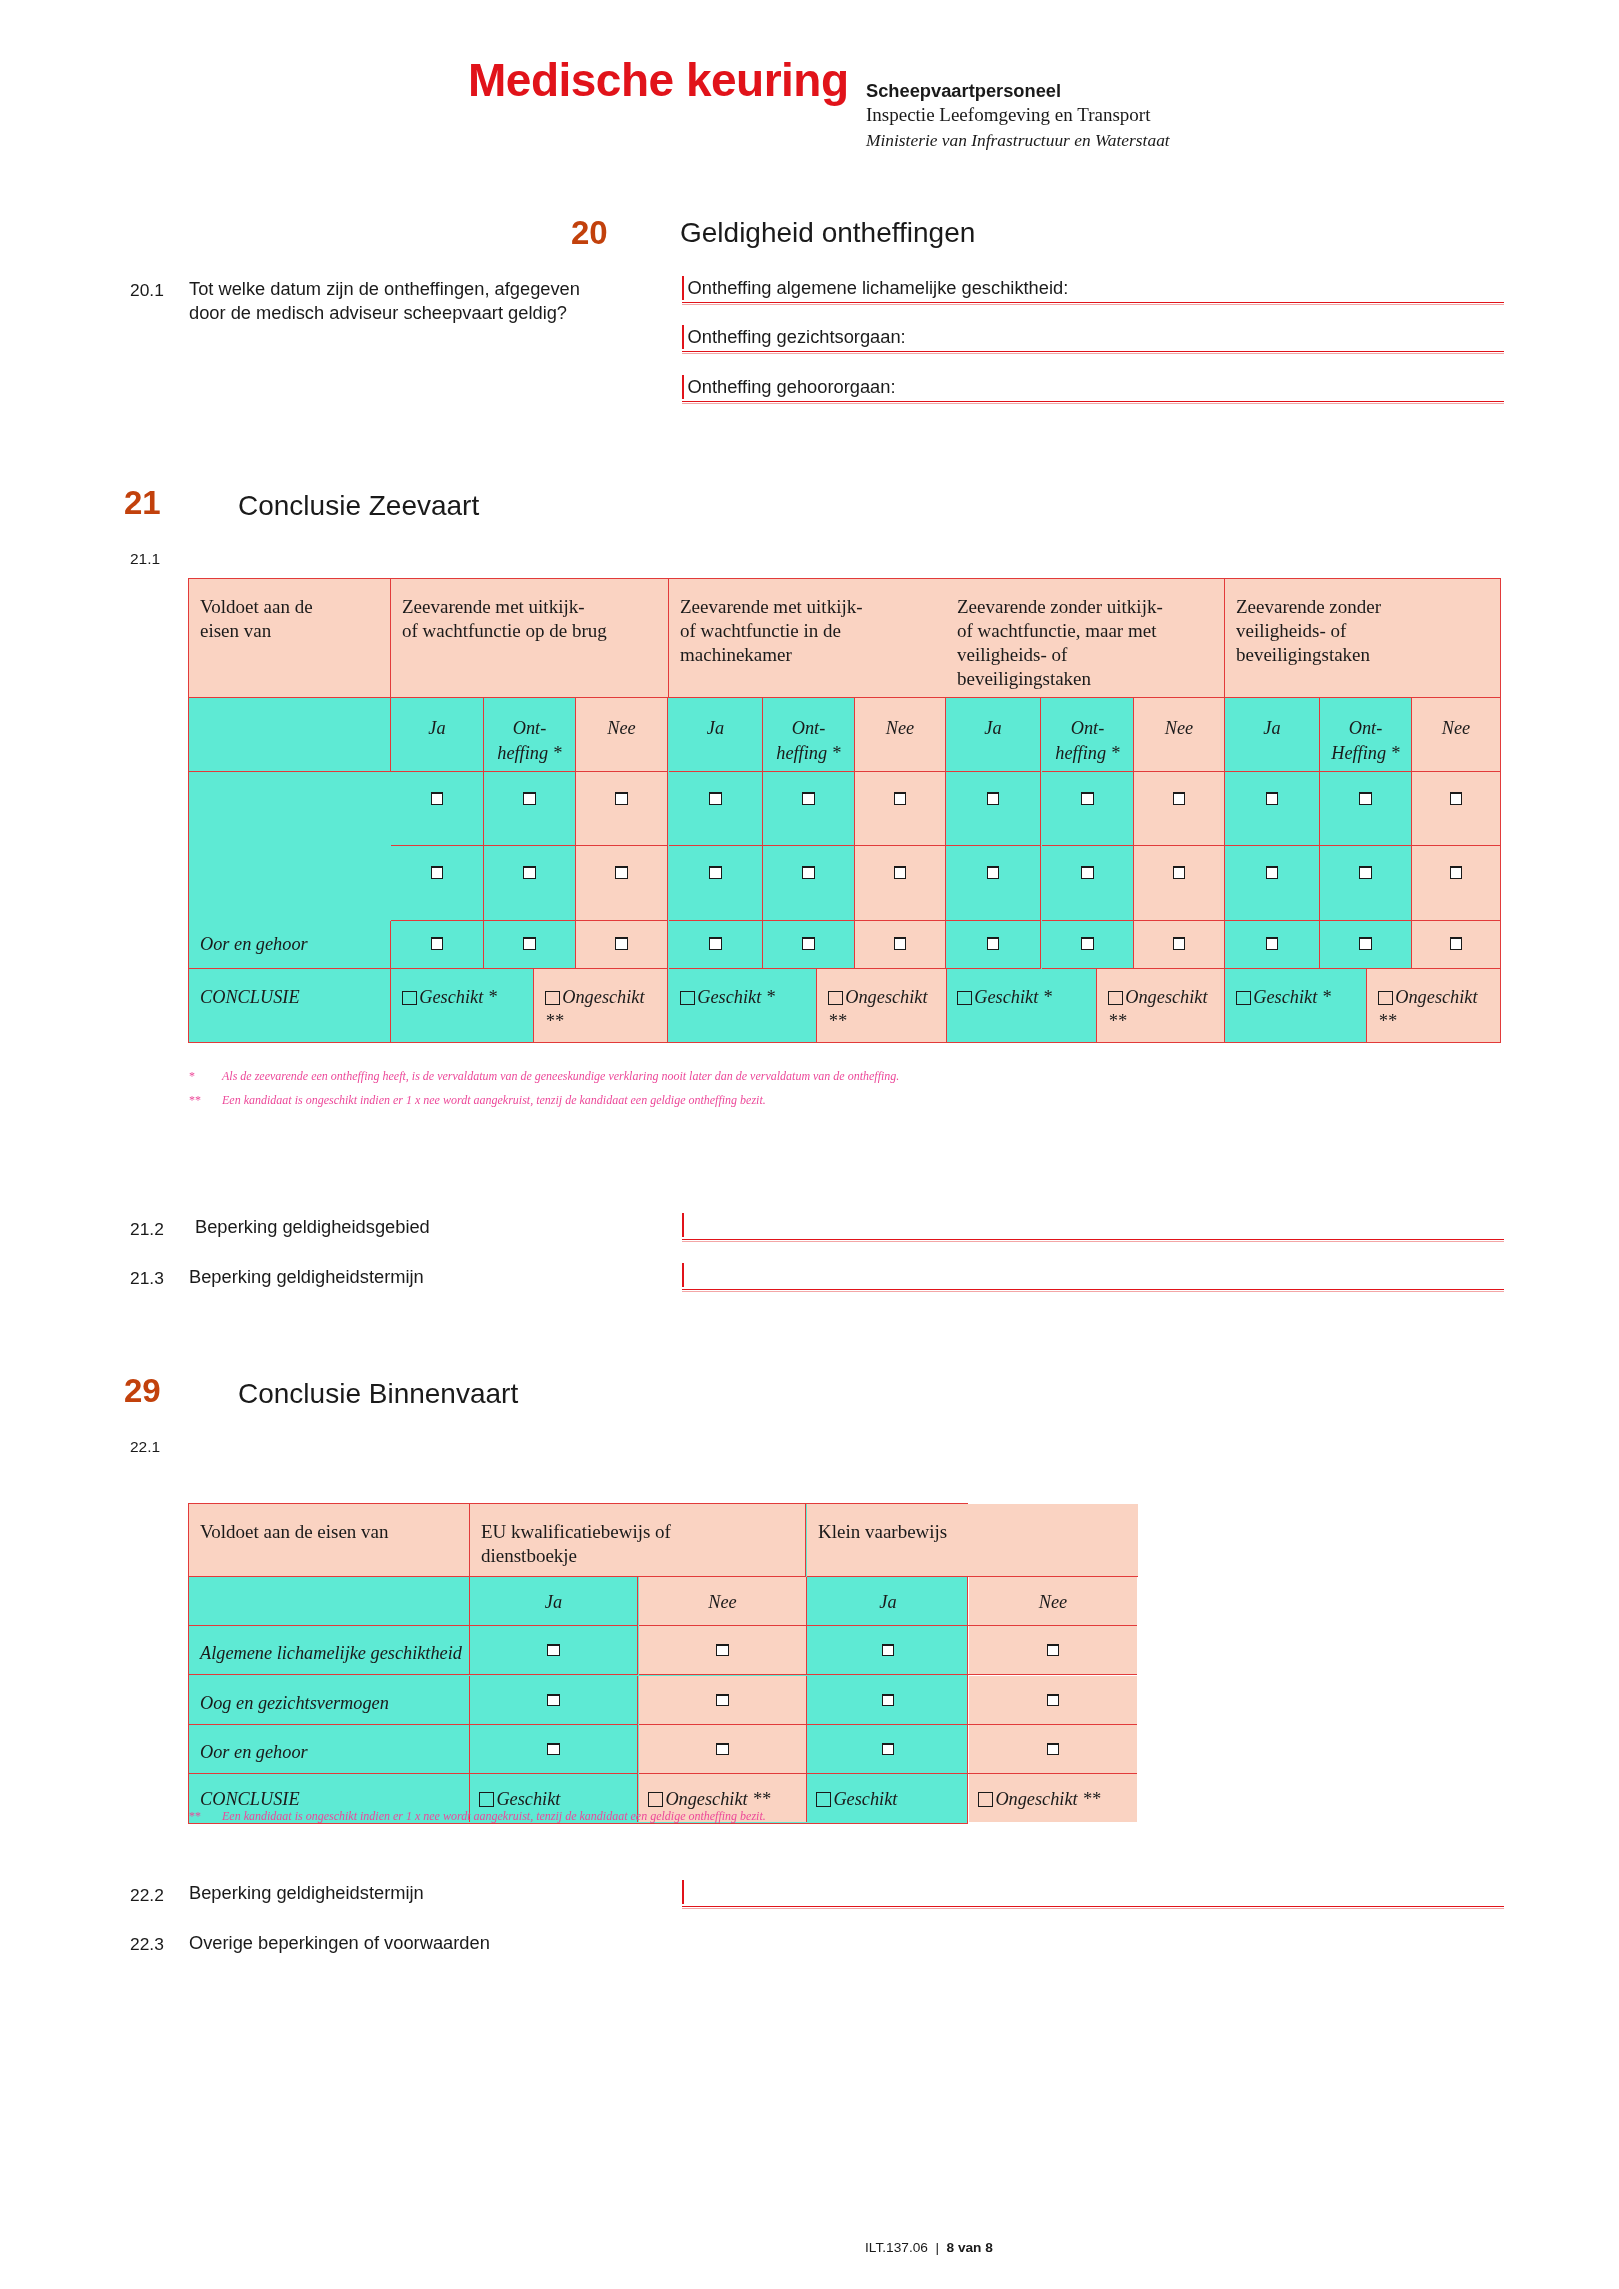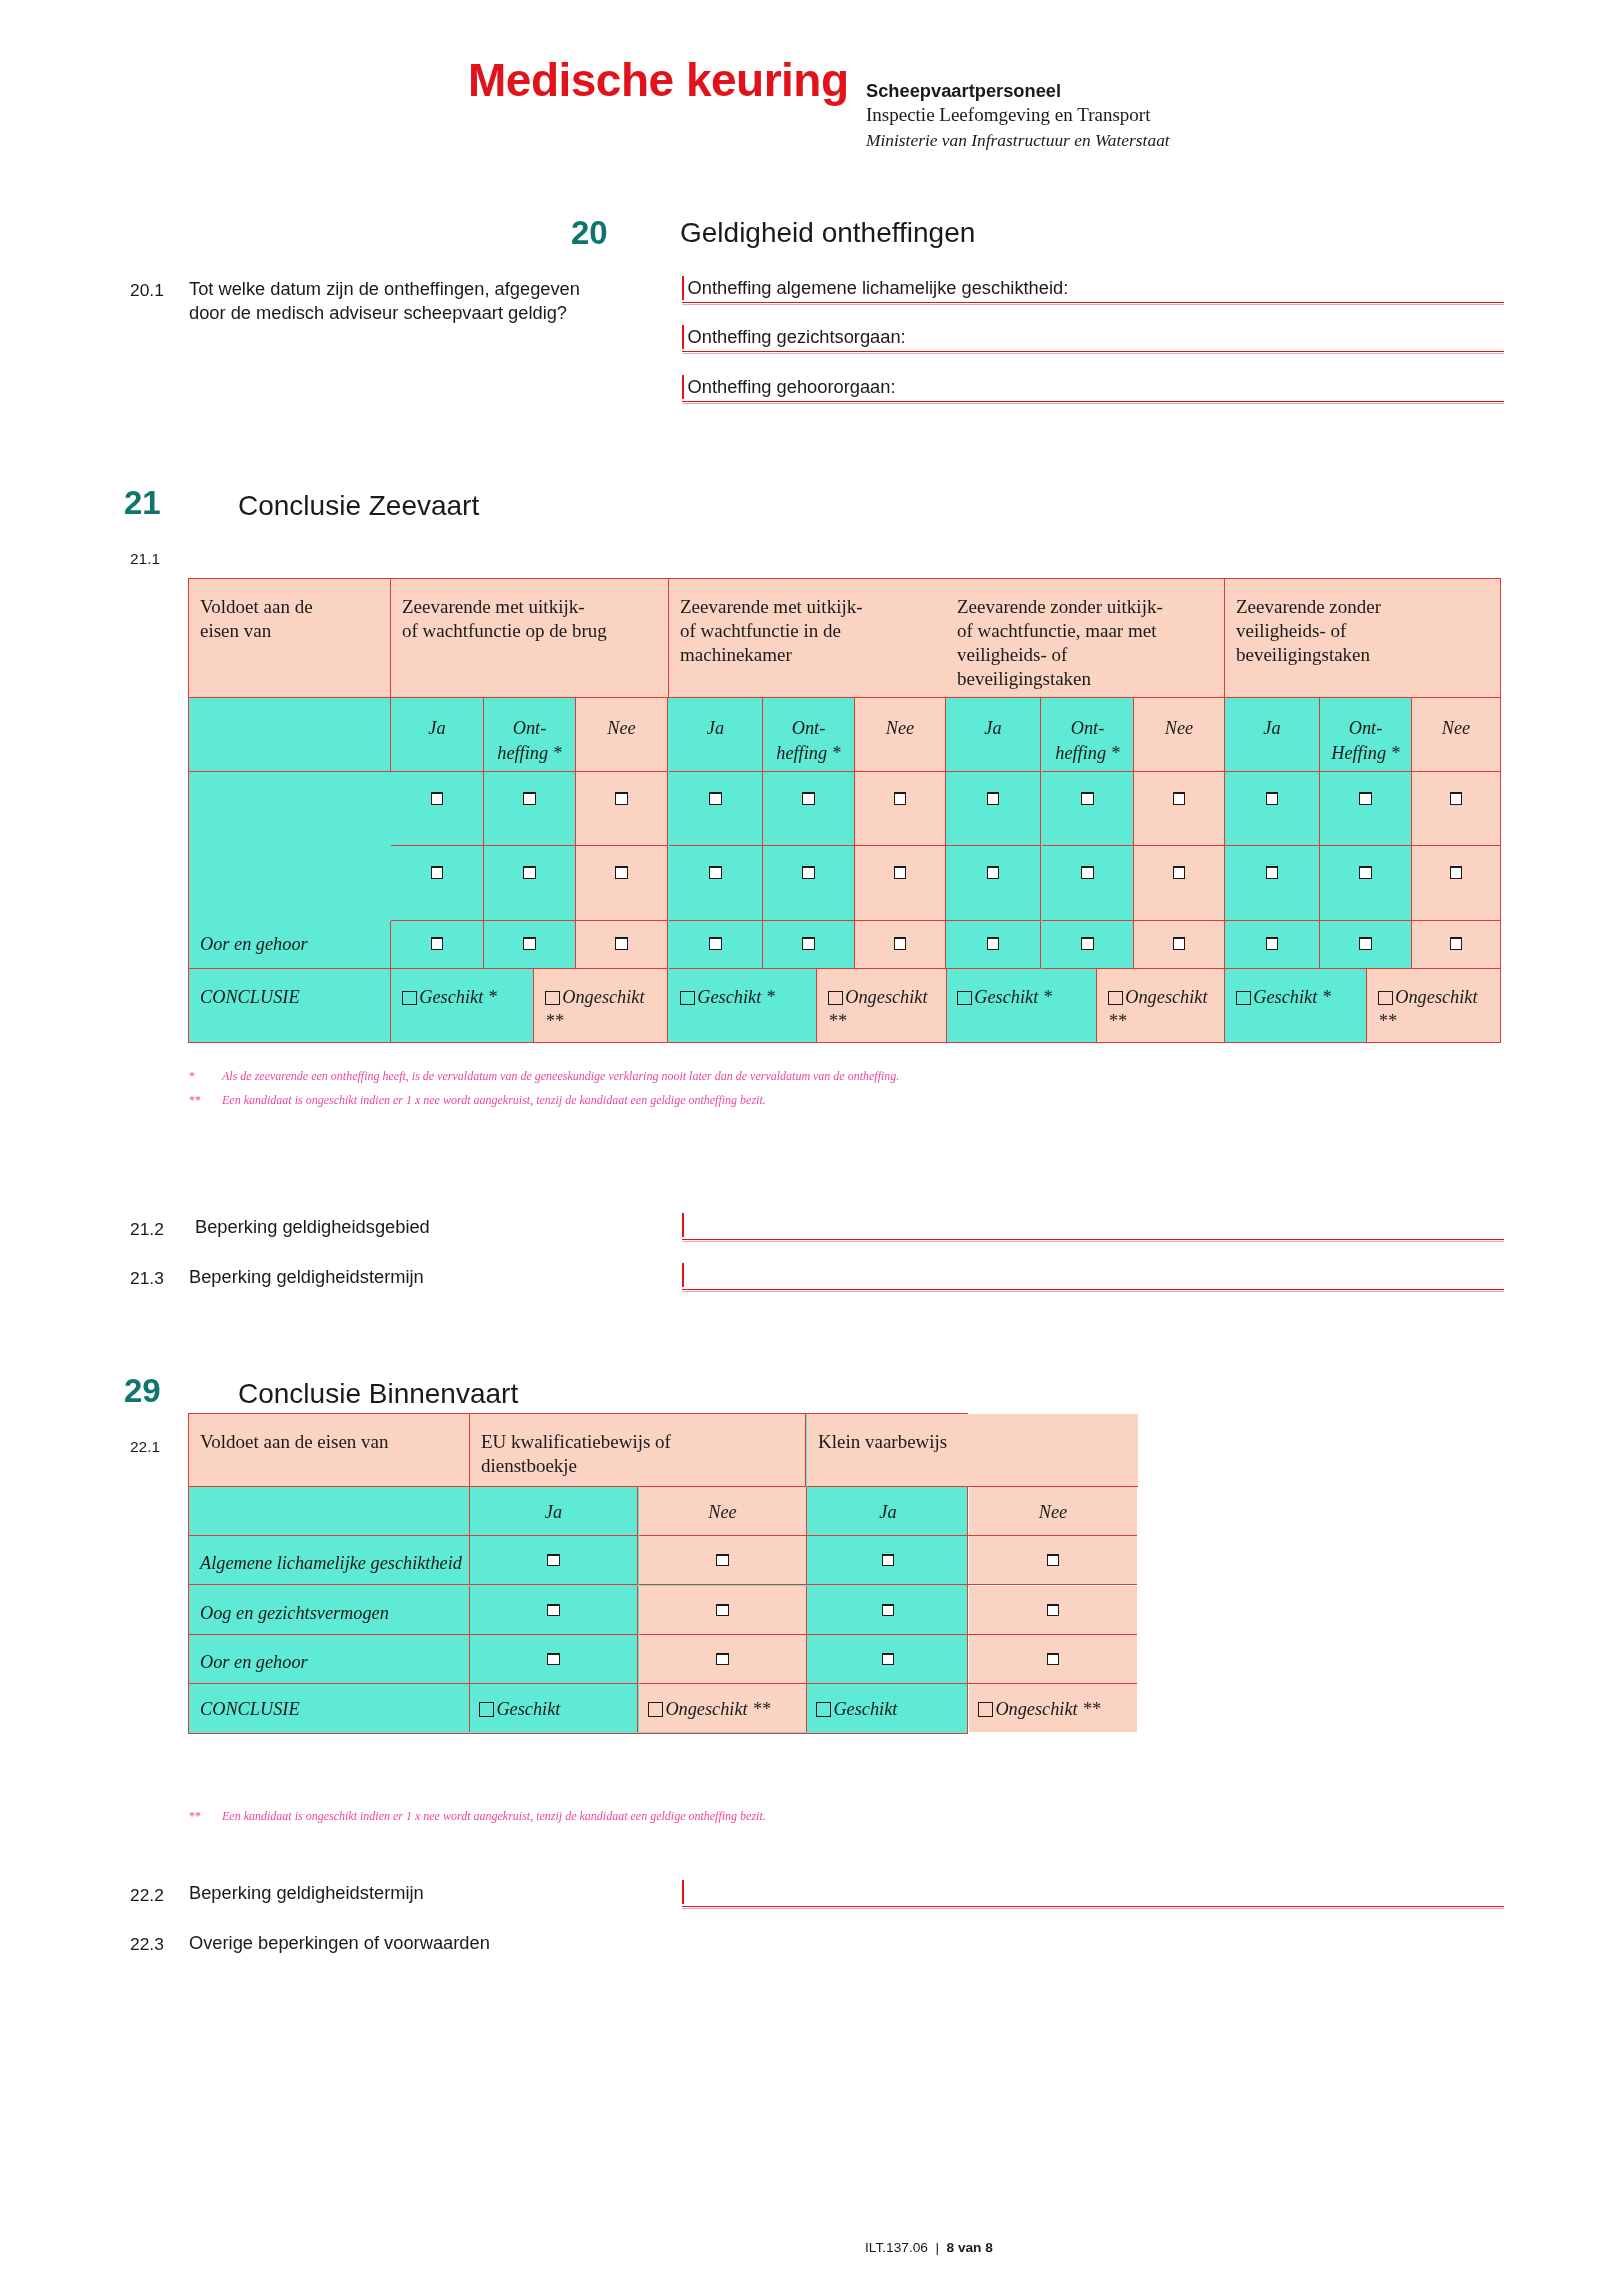--- a/index.html
+++ b/index.html
@@ -7,21 +7,21 @@
          font-family:"Liberation Sans", sans-serif; color:#1a1a1a; }
   .abs { position:absolute; }
 
   
   .hdr-title { left:468px; top:53px; font-size:46px; font-weight:bold; color:#e1131a; letter-spacing:-0.5px; }
   .hdr-sub1 { left:866px; top:80px; font-size:18.3px; font-weight:bold; }
   .hdr-sub2 { left:866px; top:104px; font-size:19px; font-family:"Liberation Serif", serif; }
   .hdr-sub3 { left:866px; top:130px; font-size:17.4px; font-style:italic; font-family:"Liberation Serif", serif; }
 
   
-  .sec-num { font-size:33px; font-weight:bold; color:#0f766e; }
+  .sec-num { font-size:33px; font-weight:bold; color:#c2410c; }
   .sec-title { font-size:28px; color:#1a1a1a; }
   .q-num { font-size:17.4px; color:#1a1a1a; }
   .q-text { font-size:18.3px; color:#1a1a1a; line-height:24px; }
 
   
   .field { position:absolute; left:682px; width:822px; height:25.6px; border-bottom:1.8px solid #e1131a; }
   .field::after { content:""; position:absolute; left:0; right:0; bottom:-3.7px; height:0.9px; background:#f3a6a6; }
   .field .caret { position:absolute; left:0; top:0; width:1.8px; height:24px; background:#e1131a; }
   .field .lbl { position:absolute; left:5.5px; top:0.9px; font-size:18.3px; color:#1a1a1a; white-space:nowrap; }
 
@@ -278,21 +278,21 @@
 <div class="abs q-text" style="left:189px; top:1265px;">Beperking geldigheidstermijn</div>
 <div class="field" style="top:1263px;">
     <span class="caret"></span>
     <span class="lbl"></span>
   </div>
 
 <div class="abs sec-num" style="left:124px; top:1372px;">29</div>
 <div class="abs sec-title" style="left:238px; top:1378px;">Conclusie Binnenvaart</div>
 <div class="abs q-num" style="left:130px; top:1438px; font-size:15.5px;">22.1</div>
 
-<div class="tbl" style="left:188px; top:1413px; width:780px; height:321px;padding-left:24px;">
+<div class="tbl" style="left:188px; top:1503px; width:780px; height:321px;padding-left:24px;">
 
   <div class="cell pink hcell" style="left:0; top:0; width:281px; height:73px;"><span>Voldoet aan de eisen van</span></div>
   <div class="cell pink hcell" style="left:281px; top:0; width:336px; height:73px;">
     <div>EU kwalificatiebewijs of</div>
     <div>dienstboekje</div>
   </div>
   <div class="cell pink hcell" style="left:618px; top:0; width:331px; height:73px; border-right:none;">
     <div>Klein vaarbewijs</div>
   </div>
 

